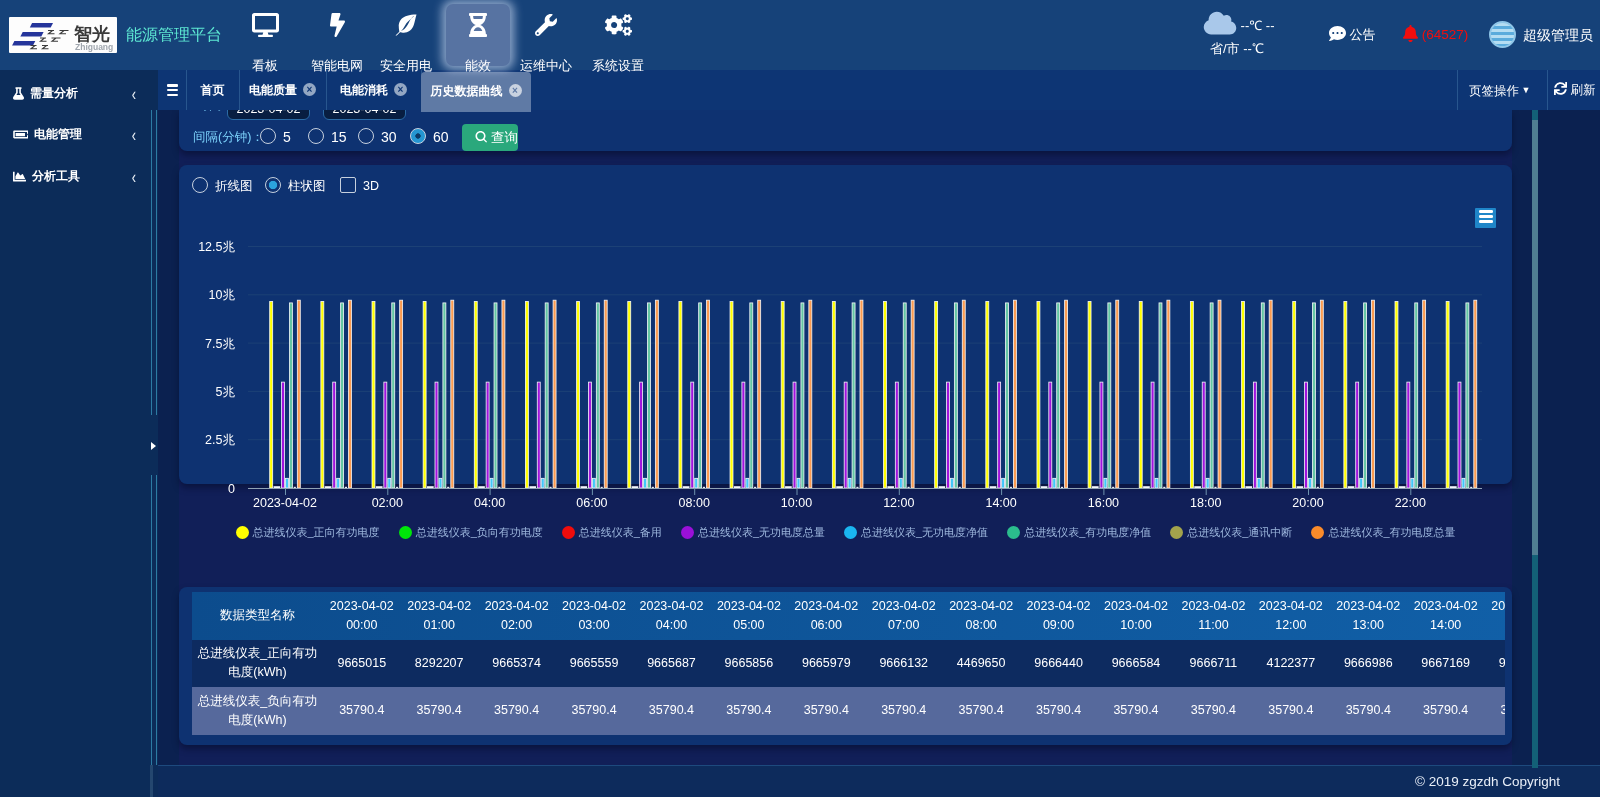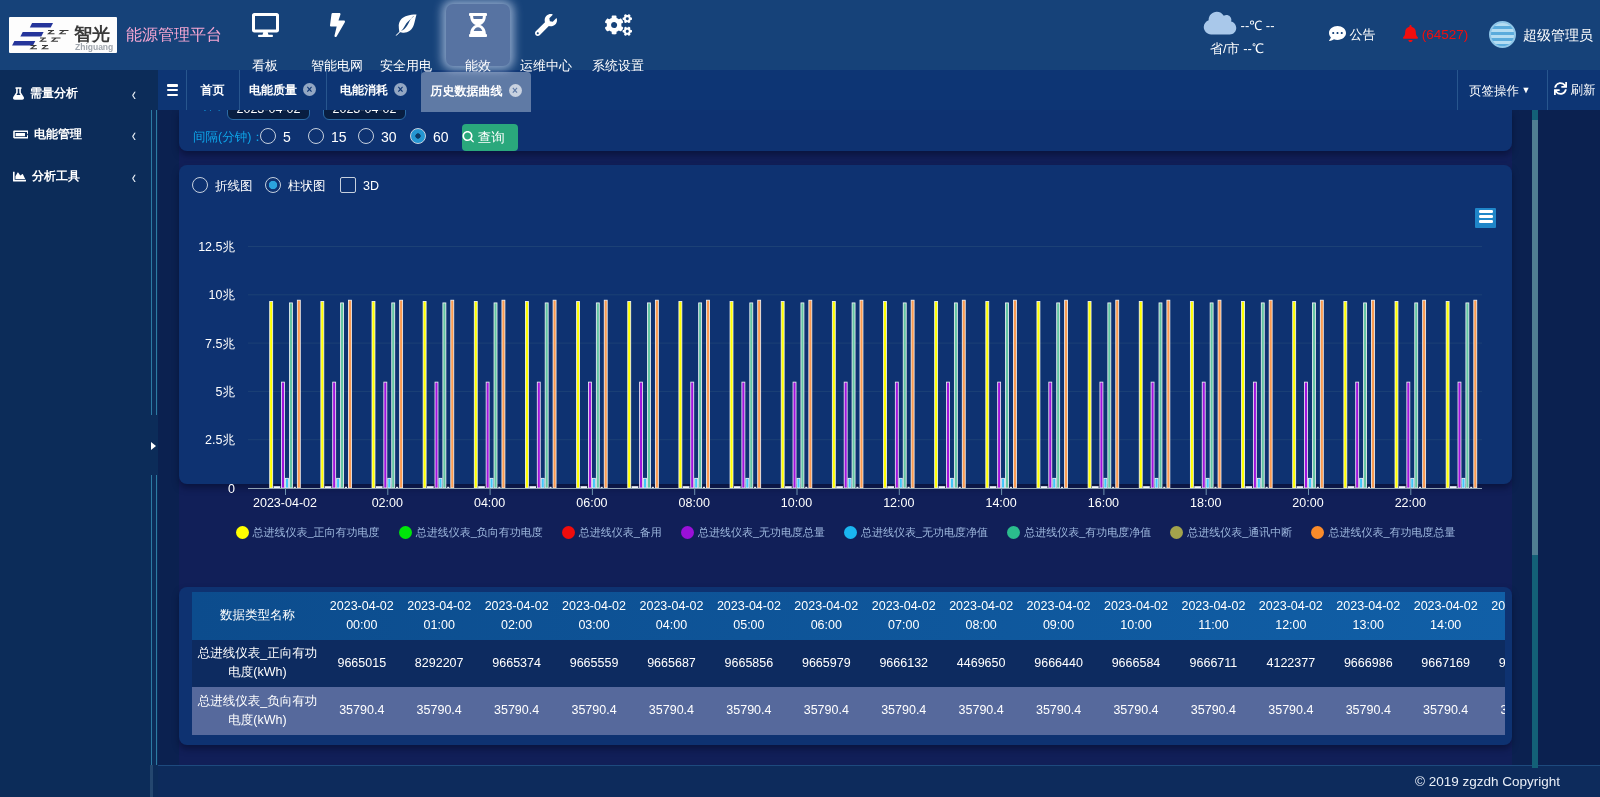--- a/index.html
+++ b/index.html
@@ -3,21 +3,21 @@
 <style>
 *{margin:0;padding:0;box-sizing:border-box}
 html,body{width:1600px;height:797px;overflow:hidden;background:#0b2150;
  font-family:"Liberation Sans",sans-serif;-webkit-font-smoothing:antialiased}
 #app{position:relative;width:1600px;height:797px}
 .abs{position:absolute}
 
 
 #nav{left:0;top:0;width:1600px;height:70px;background:#164279}
 #logo{left:9px;top:17px;width:108px;height:36px;background:#fdfdfd;border-radius:1px}
-#brand{left:126px;top:0;height:70px;line-height:70px;color:#f9a8d4;font-size:16px;font-weight:400}
+#brand{left:126px;top:0;height:70px;line-height:70px;color:#5eead4;font-size:16px;font-weight:400}
 .nitem{top:0;width:70px;height:70px;text-align:center;color:#fff}
 .nitem svg{margin-top:13px;height:24px}
 .nitem .t{font-size:13px;margin-top:16px}
 #nact{left:446px;top:4px;width:64px;height:62px;background:#5773a2;border-radius:7px;
  box-shadow:0 0 10px 4px rgba(218,230,252,.6)}
 
 #wx{left:1203px;top:10px;width:120px;color:#fff;font-size:13px}
 #gg{left:1329px;top:0;height:70px;line-height:70px;color:#fff;font-size:13px}
 #alarm{left:1403px;top:0;height:70px;line-height:70px;color:#f20d0d;font-size:13.5px;font-weight:400}
 #user{left:1489px;top:0;height:70px;line-height:70px;color:#fff;font-size:14px}
@@ -51,26 +51,26 @@
 #tact .tclose{background:#c9d2e0;color:#5f7aa5}
 #tabR{position:absolute;top:0;height:40px;color:#fff;font-size:12.5px;line-height:40px}
 
 
 #content{left:158px;top:110px;width:1442px;height:687px;background:#0b2150}
 .panel{position:absolute;left:21px;width:1333px;background:#0e3271;border-radius:8px;box-shadow:0 4px 6px rgba(4,9,38,.5)}
 #gapbg{position:absolute;left:21px;top:0;width:1333px;height:655px;background:#111f58}
 #qpanel{top:0;height:41px;border-radius:0 0 8px 8px;overflow:hidden}
 .dinput{position:absolute;top:-19px;height:29px;width:83px;background:#081e41;border:1.5px solid #2b6ba6;border-radius:6px;
  color:#fff;font-size:12.5px;text-align:center;line-height:34px}
-#qpanel .lb{position:absolute;color:#0ea5e9;font-size:12.5px;top:0;height:55px;line-height:55px}
+#qpanel .lb{position:absolute;color:#7dd3fc;font-size:12.5px;top:0;height:55px;line-height:55px}
 .radio{position:absolute;width:16px;height:16px;border:1.7px solid #c6d0de;border-radius:50%;background:transparent}
 .radio.on{border-color:#c8d2e0;background:radial-gradient(circle,#0a3a68 0 24%,#2496d2 30% 78%,#0e3271 85%)}
 .rlab{position:absolute;color:#fff;font-size:14px;top:0;height:55px;line-height:55px}
 #qbtn{position:absolute;left:283px;top:14px;width:56px;height:27px;background:#2aa87c;border-radius:4px;color:#fff;
- font-size:13.5px;text-align:left;line-height:27px}
+ font-size:13.5px;text-align:right;line-height:27px}
 #cpanel{top:55px;height:319px}
 .crad{position:absolute;top:11.5px;width:16px;height:16px;border:1.7px solid #c6d0de;border-radius:50%}
 .crad.on{background:radial-gradient(circle,#2ba3dd 0 38%,rgba(0,0,0,0) 46%)}
 .clab{position:absolute;top:0;height:42px;line-height:42px;color:#fff;font-size:12.5px}
 #cbox{position:absolute;left:161px;top:11.5px;width:16px;height:16px;border:1.7px solid #c6d0de;border-radius:2px}
 #ctitle{position:absolute;left:0;top:43px;width:1333px;text-align:center;color:#fff;font-size:14.5px}
 #cmenu{position:absolute;left:1296px;top:43px;width:21px;height:20px;background:#1f86c9;border-radius:1px}
 #cmenu div{height:2.6px;background:#fff;margin:0 3.5px;margin-top:2.4px;border-radius:1.3px}
 #legend{position:absolute;left:0;top:360px;width:1333px;text-align:center;font-size:11px;color:#9db7dd;white-space:nowrap}
 .lgi{margin:0 9.5px}

